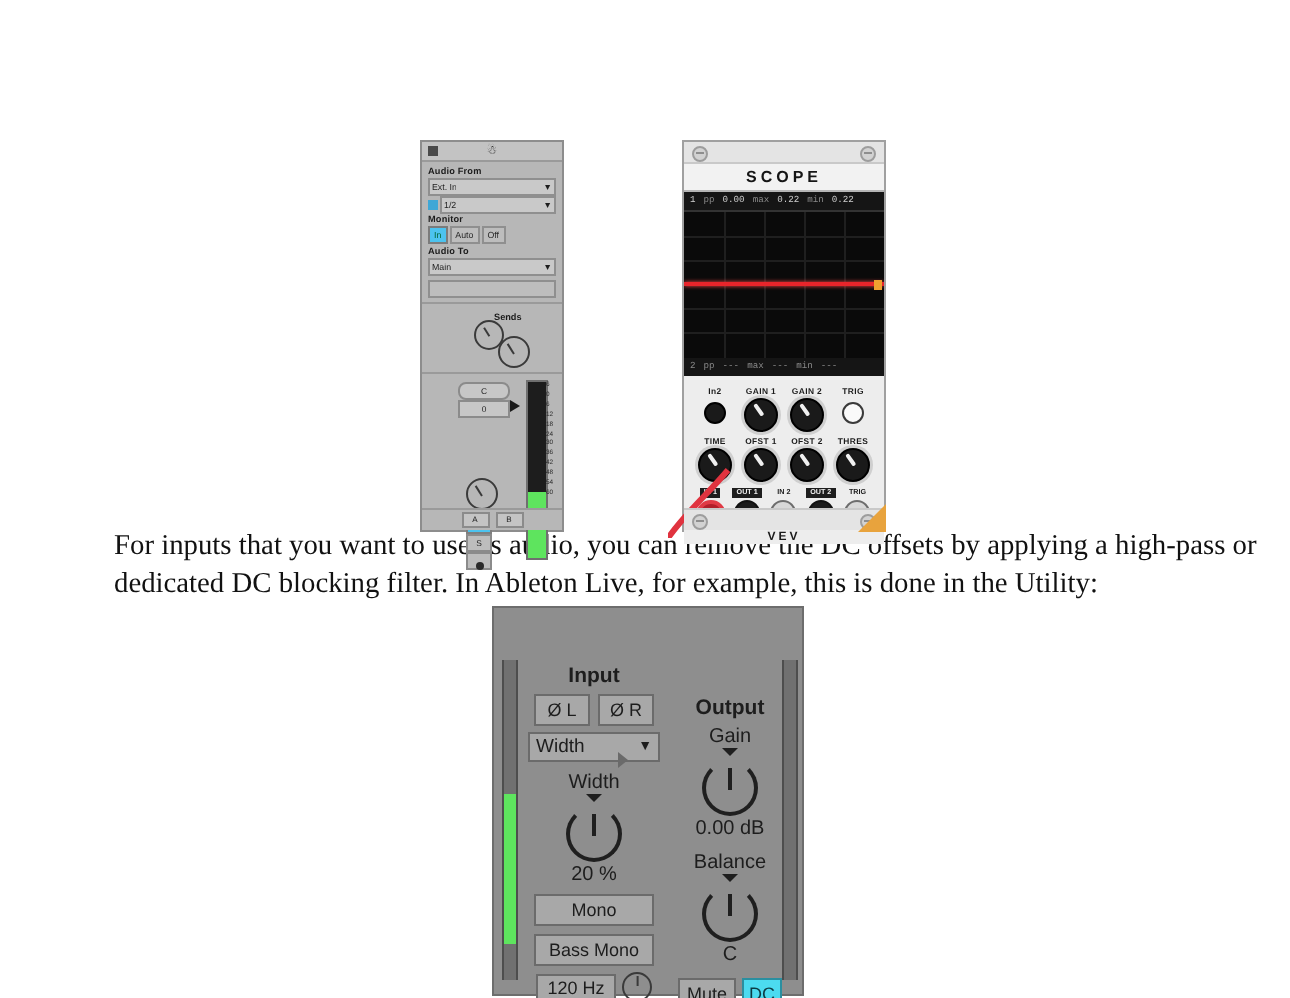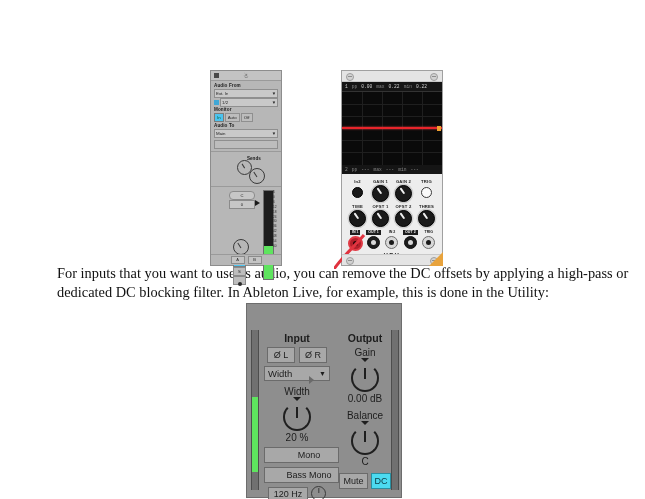--- a/index.html
+++ b/index.html
@@ -181,21 +181,21 @@
   .u-meter{position:absolute;left:1px;top:26px;width:12px;height:160px;}
   .u-mtrack{position:absolute;left:3px;top:0;width:6px;height:100%;background:#707070;border-left:1px solid #4d4d4d;border-right:1px solid #4d4d4d;}
   .u-mfill{position:absolute;left:0;bottom:18px;width:100%;height:47%;background:#5ee45e;}
   .u-meter-r{position:absolute;right:1px;top:26px;width:12px;height:160px;}
   .u-mtrack2{position:absolute;left:3px;top:0;width:6px;height:100%;background:#707070;border-left:1px solid #4d4d4d;border-right:1px solid #4d4d4d;}
 
   .u-body{position:absolute;left:14px;top:27px;width:126px;height:162px;display:flex;}
   .u-col{position:relative;}
   .u-col.left{width:66px;padding:0 3px;}
   .u-div{width:1px;background:#6e6e6e;margin:2px 3px 2px 1px;}
-  .u-col.right{width:52px;padding:0 2px;}
+  .u-col.right{width:52px;padding:0 2px;margin-top:16px;}
   .u-h{font-size:10.5px;font-weight:bold;color:#1d1d1d;text-align:center;margin-top:1px;}
   .u-phrow{display:flex;gap:4px;justify-content:center;margin-top:3px;}
   .u-btn{
     background:#a8a8a8;border:1px solid #6b6b6b;font-size:9px;color:#1d1d1d;
     padding:1px 0;text-align:center;line-height:12px;
   }
   .u-ph{width:26px;}
   .u-sel{
     margin:3px auto 0 auto;width:58px;background:#a8a8a8;border:1px solid #6b6b6b;
     display:flex;align-items:center;justify-content:space-between;padding:0 3px;
@@ -203,21 +203,21 @@
   }
   .u-sel .ar{font-size:7px;}
   .u-sub{font-size:10px;color:#1d1d1d;text-align:center;margin-top:5px;}
   .u-knob{
     width:24px;height:24px;margin:2px auto 0 auto;border-radius:50%;
     border:2px solid #1f1f1f;border-top-color:transparent;position:relative;
   }
   .u-knob::after{content:"";position:absolute;left:50%;top:2px;width:2px;height:11px;background:#1f1f1f;transform:translateX(-50%);}
   .u-ptr{width:0;height:0;margin:0 auto;border-left:4px solid transparent;border-right:4px solid transparent;border-top:4px solid #1f1f1f;}
   .u-val{font-size:10px;color:#1d1d1d;text-align:center;margin-top:1px;}
-  .u-wide{display:block;width:58px;margin:4px auto 0 auto;padding-left:15px;}
+  .u-wide{display:block;width:58px;margin:4px auto 0 auto;}
   .u-freqrow{display:flex;align-items:center;gap:3px;margin:3px auto 0 auto;width:58px;}
   .u-freq{flex:1;background:#a8a8a8;border:1px solid #6b6b6b;font-size:9px;color:#1d1d1d;text-align:center;line-height:12px;}
   .u-circ{width:13px;height:13px;border-radius:50%;border:1.4px solid #3a3a3a;position:relative;flex:0 0 auto;}
   .u-circ::after{content:"";position:absolute;left:50%;top:1px;width:1.4px;height:5px;background:#3a3a3a;transform:translateX(-50%);}
   .u-arrow{position:absolute;left:62px;top:72px;width:0;height:0;border-top:4px solid transparent;border-bottom:4px solid transparent;border-left:5px solid #6a6a6a;}
   .u-bot{display:flex;gap:3px;justify-content:center;margin-top:6px;}
   .u-mute{width:30px;}
   .u-dc{width:20px;background:#4cdbf0;border:1px solid #2a8fa0;color:#0c3b44;font-weight:normal;}
 </style>
 </head>
@@ -297,20 +297,21 @@
       <span class="foot-b">A</span>
       <span class="foot-b">B</span>
     </div>
   </div>
 
   <div class="scope">
     <div class="rail">
       <span class="screw l"></span>
       <span class="screw r"></span>
     </div>
+    <div class="scope-title">SCOPE</div>
 
     <div class="readout">
       <span>1</span>
       <span class="dim">pp</span>
       <span>0.00</span>
       <span class="dim">max</span>
       <span>0.22</span>
       <span class="dim">min</span>
       <span>0.22</span>
     </div>

